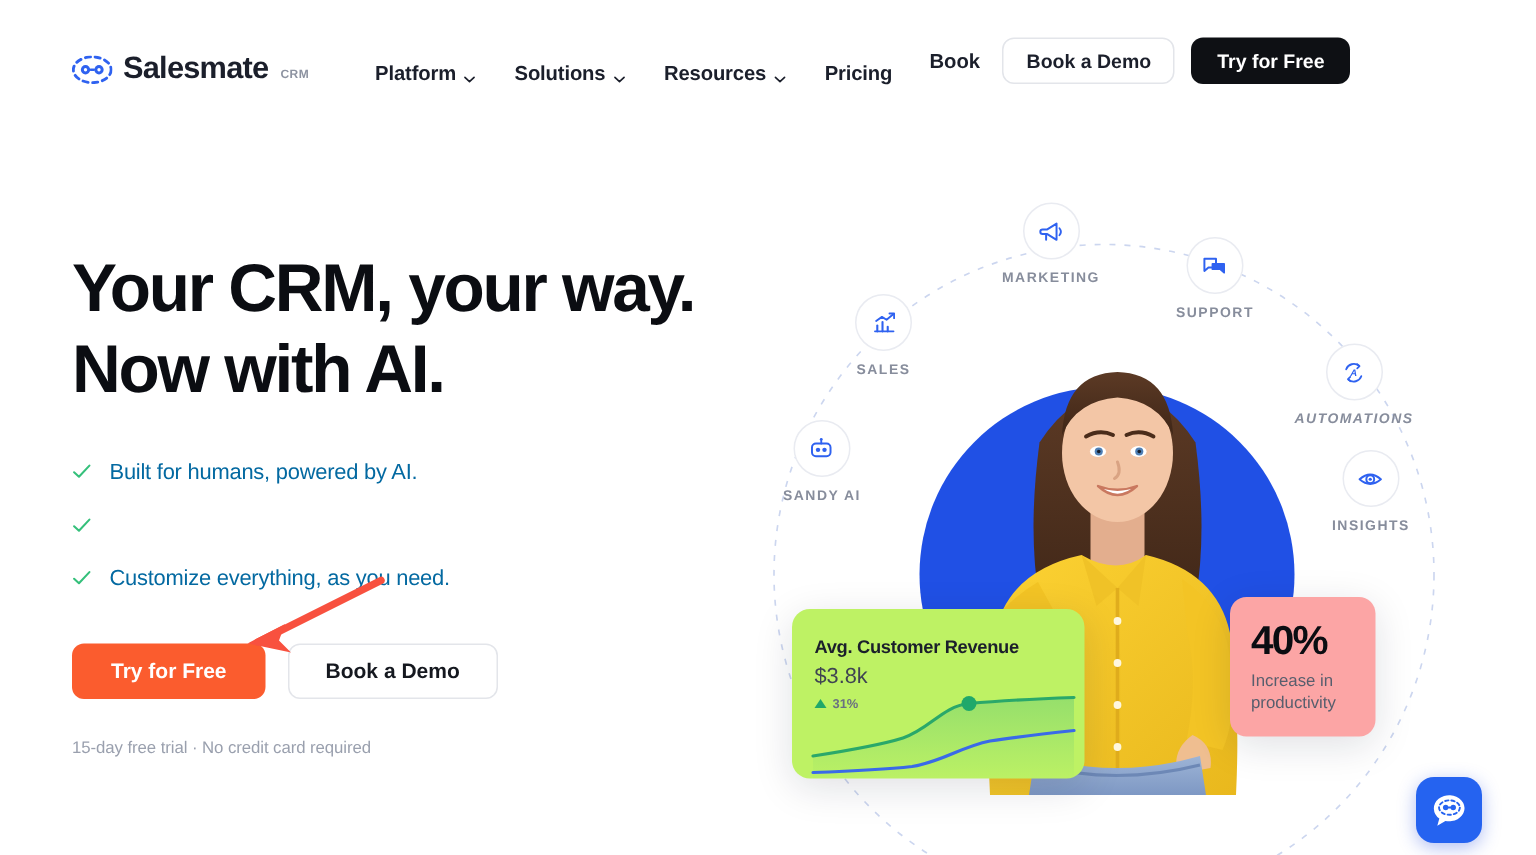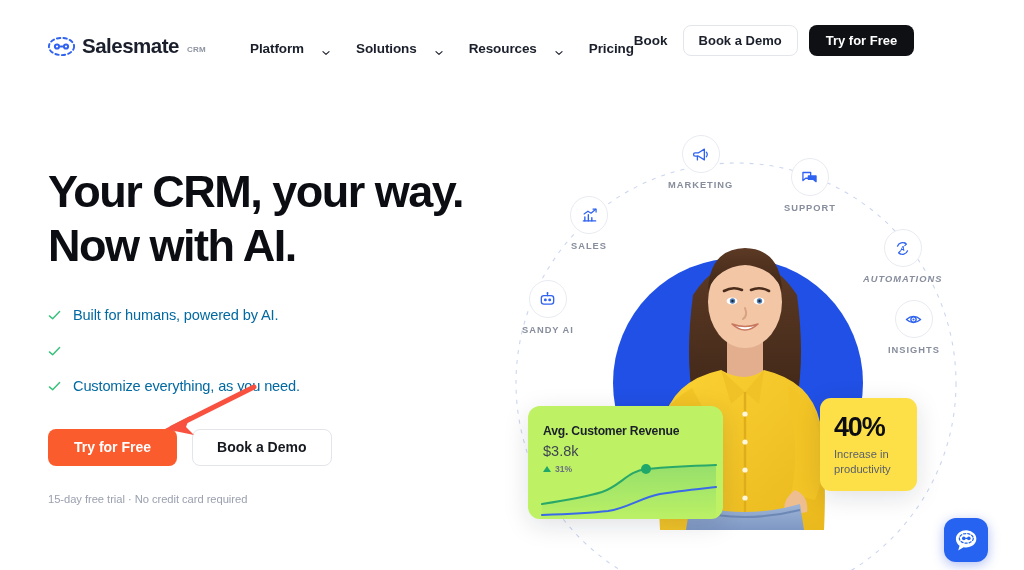--- a/index.html
+++ b/index.html
@@ -22,21 +22,21 @@
     font-size:20.5px; font-weight:700; letter-spacing:-0.5px;
     color:#1b1f2b; line-height:1;
   }
   #logo-crm {
     font-size:8px; font-weight:700; color:#8d93a1; letter-spacing:0.3px;
     margin-left:1px; padding-bottom:2px;
   }
 
   #nav { display:flex; align-items:center; margin-left:44px; gap:26px; }
   .nav-item {
-    display:flex; align-items:center; gap:18px; cursor:pointer;
+    display:flex; align-items:center; gap:5px; cursor:pointer;
     font-size:13.5px; font-weight:600; color:#1b1f2b; letter-spacing:-0.1px;
   }
   .chev { width:8px; height:8px; display:block; }
 
   #header-right {
     margin-left:auto; margin-right:48px;
     display:flex; align-items:center; gap:11px;
   }
   #login-link { font-size:13.5px; font-weight:600; color:#1b1f2b; cursor:pointer; margin-right:4px; }
   .btn {
@@ -121,21 +121,21 @@
   }
   #delta-tri {
     width:0; height:0; border-left:4px solid transparent;
     border-right:4px solid transparent; border-bottom:6px solid #1fa86a;
   }
   #revenue-chart { position:absolute; left:0; bottom:0; width:195px; height:60px; }
 
   
   #stat-card {
     position:absolute; left:320px; top:288px; width:97px; height:93px;
-    background:#fde047; border-radius:11px;
+    background:#fca5a5; border-radius:11px;
     box-shadow:0 6px 26px rgba(16,22,48,.13);
     padding:14px 0 0 14px;
   }
   #stat-value { font-size:27px; font-weight:700; letter-spacing:-1.2px; color:#0b0d12; }
   #stat-label { margin-top:4px; font-size:11.2px; line-height:1.32; color:#585e6d; }
 
   
   #arrow-annotation { position:absolute; left:150px; top:383px; width:110px; height:55px; pointer-events:none; }
 
   

